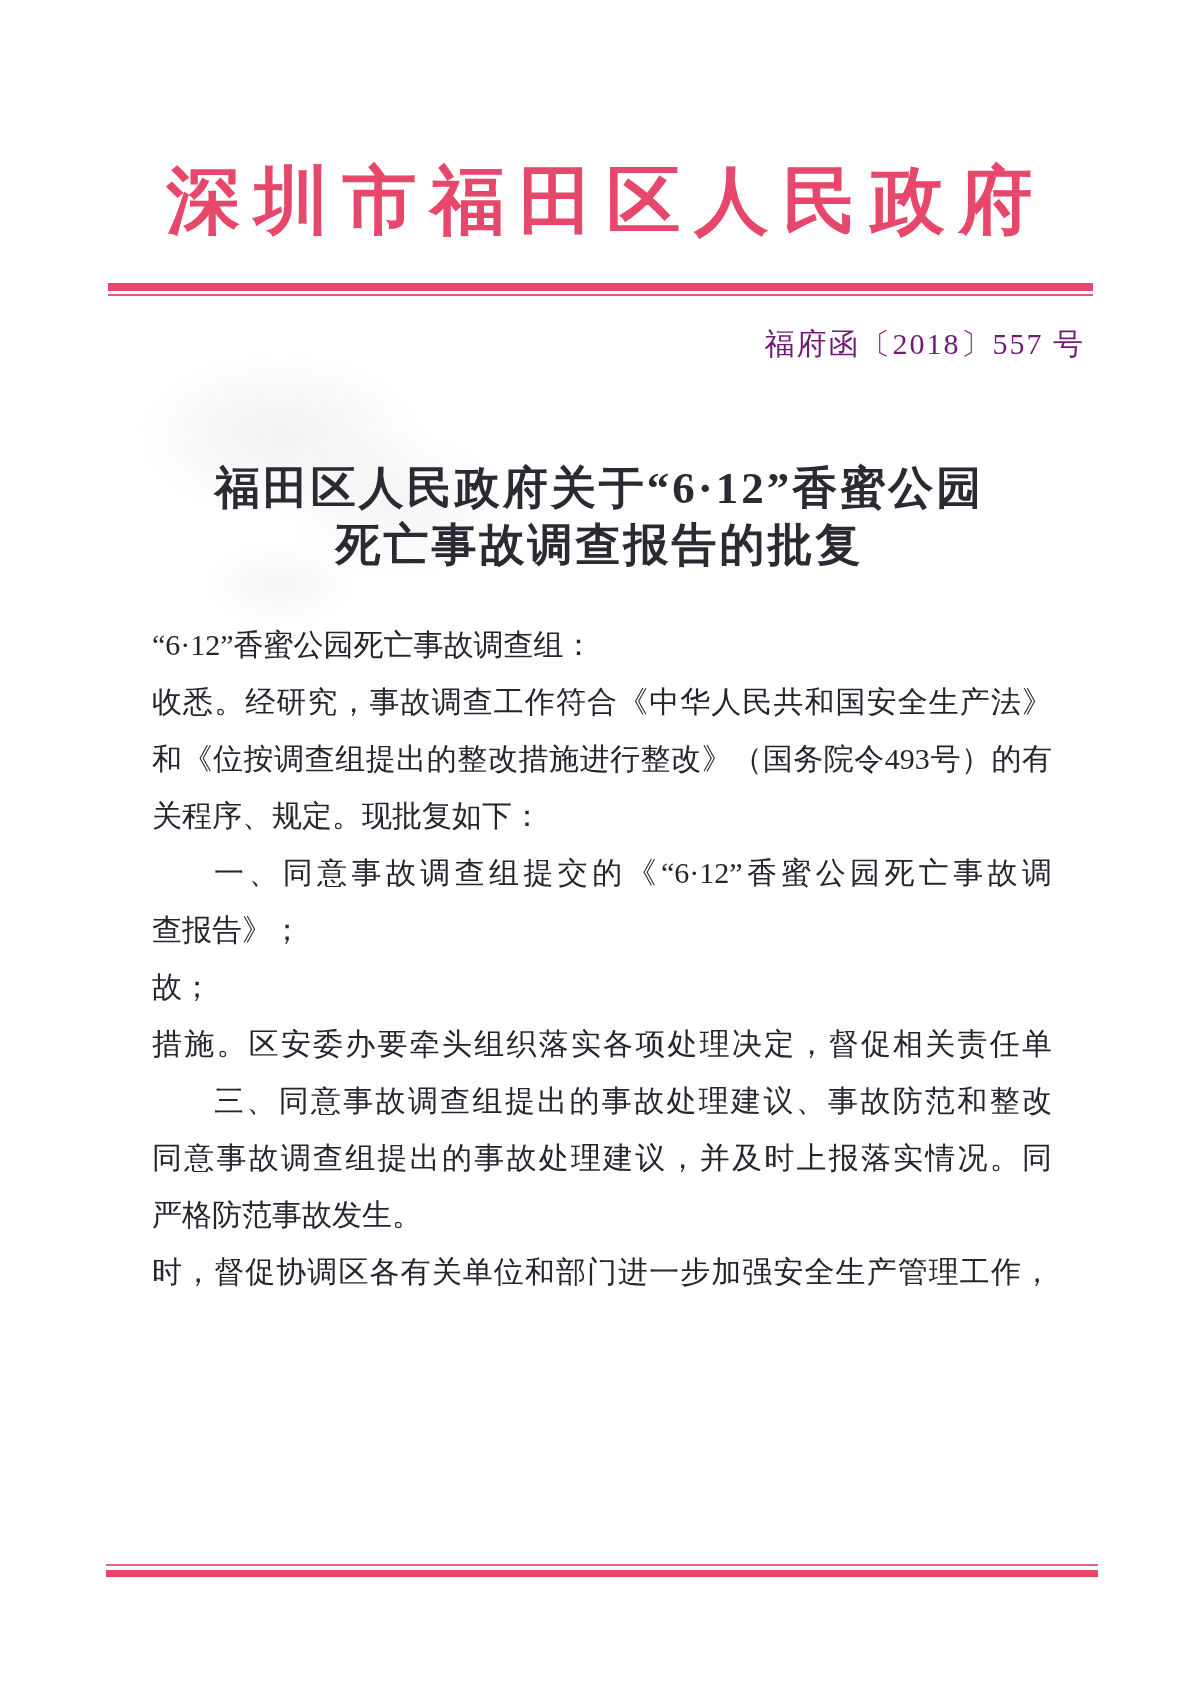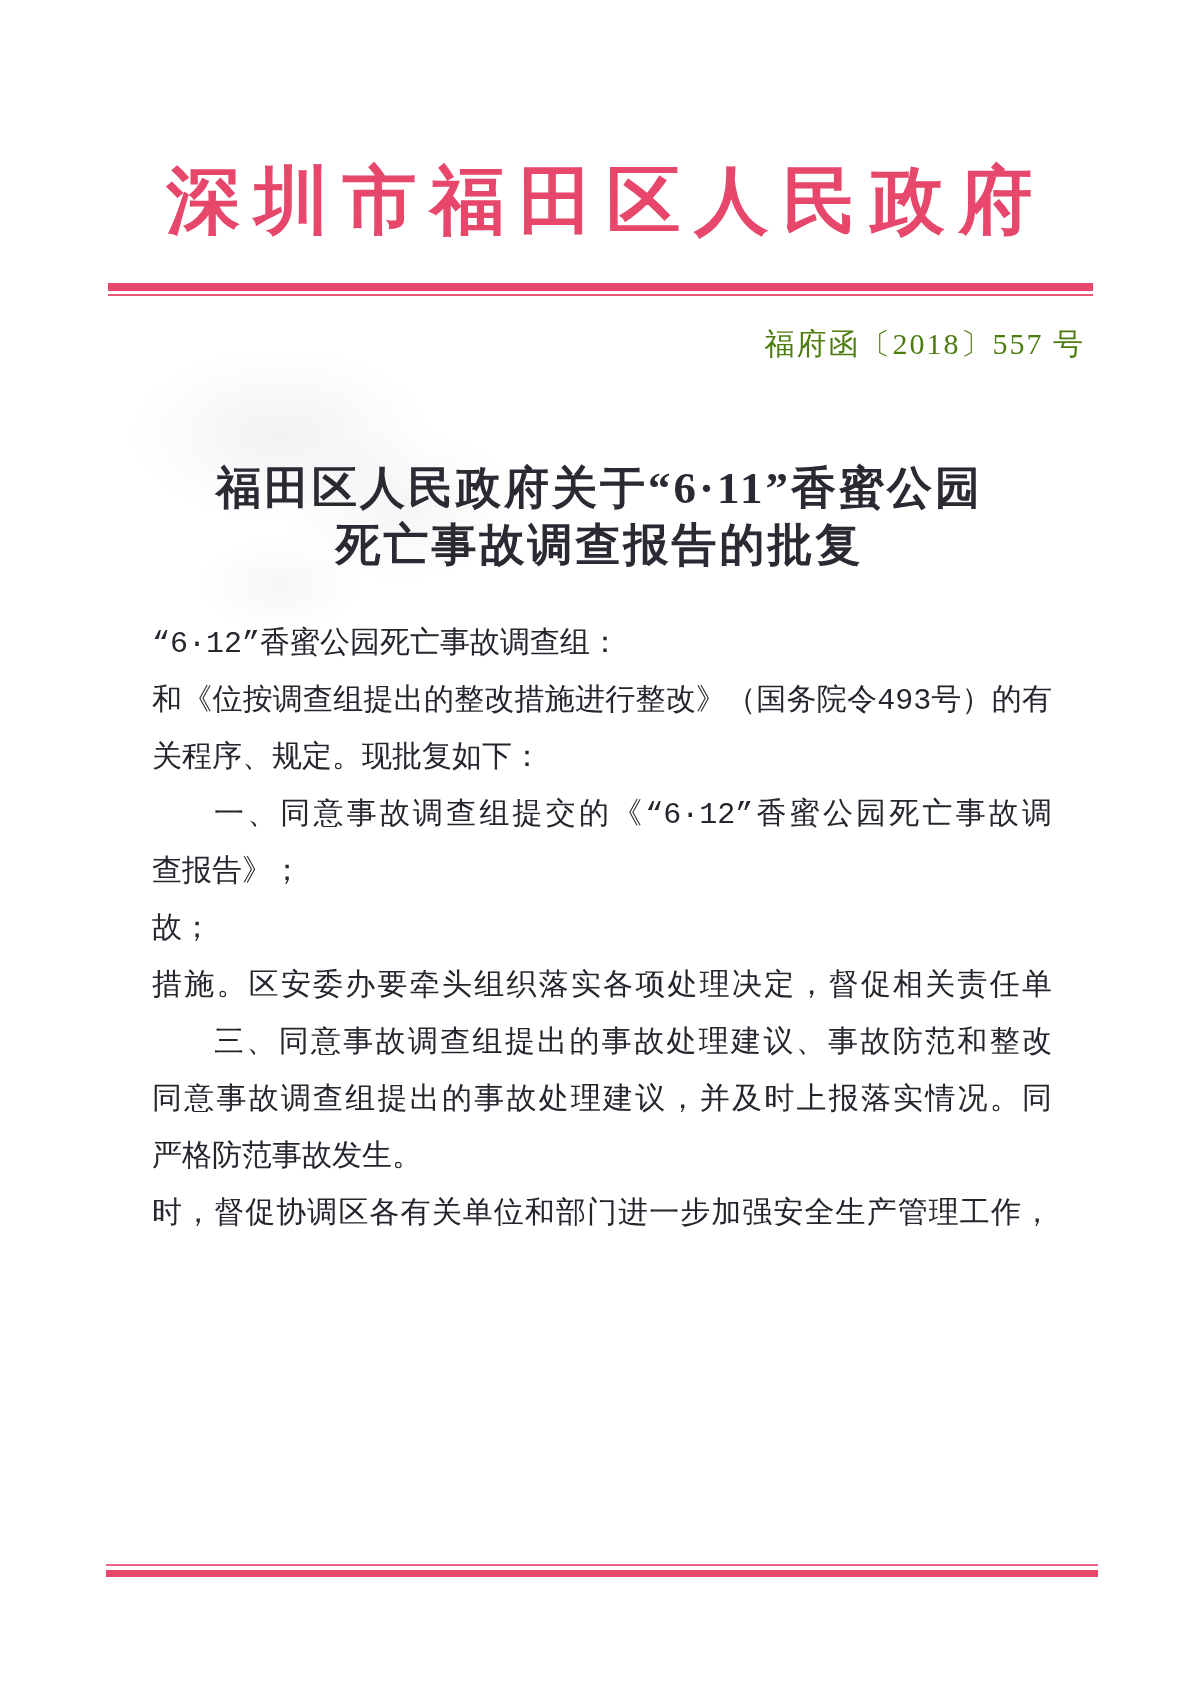--- a/index.html
+++ b/index.html
@@ -50,21 +50,21 @@
     background: var(--accent);
     opacity: 0.9;
   }
   
   .doc-number {
     position: absolute;
     top: 324px;
     right: 114px;
     font-size: 30px;
     letter-spacing: 2px;
-    color: #4d7c0f;
+    color: #701a75;
     white-space: nowrap;
   }
   
   .smudge {
     position: absolute;
     pointer-events: none;
     filter: blur(5px);
   }
   .smudge.s1 {
     left: 130px; top: 350px; width: 300px; height: 170px;
@@ -100,21 +100,20 @@
     width: 900px;
     font-size: 30px;
     color: var(--ink);
   }
   .body-line {
     height: 57px;
     line-height: 57px;
     text-align: justify;
     text-justify: inter-character;
     white-space: nowrap;
-    font-family: Liberation Mono, monospace;
   }
   .body-line.fill {
     white-space: normal;
     text-align-last: justify;
   }
   .body-line.indent {
     text-indent: 62px;
   }
   
   .rule-bottom {
@@ -146,26 +145,27 @@
     <div class="rule-thin"></div>
   </div>
 
   <div class="doc-number">福府函〔2018〕557 号</div>
 
   <div class="smudge s1"></div>
   <div class="smudge s2"></div>
   <div class="smudge s3"></div>
 
   <div class="doc-title">
-    <div>福田区人民政府关于“6·11”香蜜公园</div>
+    <div>福田区人民政府关于“6·12”香蜜公园</div>
     <div>死亡事故调查报告的批复</div>
   </div>
 
   <div class="body-block">
       <div class="body-line">“6·12”香蜜公园死亡事故调查组：</div>
+      <div class="body-line fill">收悉。经研究，事故调查工作符合《中华人民共和国安全生产法》</div>
       <div class="body-line fill">和《位按调查组提出的整改措施进行整改》（国务院令493号）的有</div>
       <div class="body-line">关程序、规定。现批复如下：</div>
       <div class="body-line fill indent">一、同意事故调查组提交的《“6·12”香蜜公园死亡事故调</div>
       <div class="body-line">查报告》；</div>
       <div class="body-line">故；</div>
       <div class="body-line fill">措施。区安委办要牵头组织落实各项处理决定，督促相关责任单</div>
       <div class="body-line fill indent">三、同意事故调查组提出的事故处理建议、事故防范和整改</div>
       <div class="body-line fill">同意事故调查组提出的事故处理建议，并及时上报落实情况。同</div>
       <div class="body-line">严格防范事故发生。</div>
       <div class="body-line fill">时，督促协调区各有关单位和部门进一步加强安全生产管理工作，</div>

